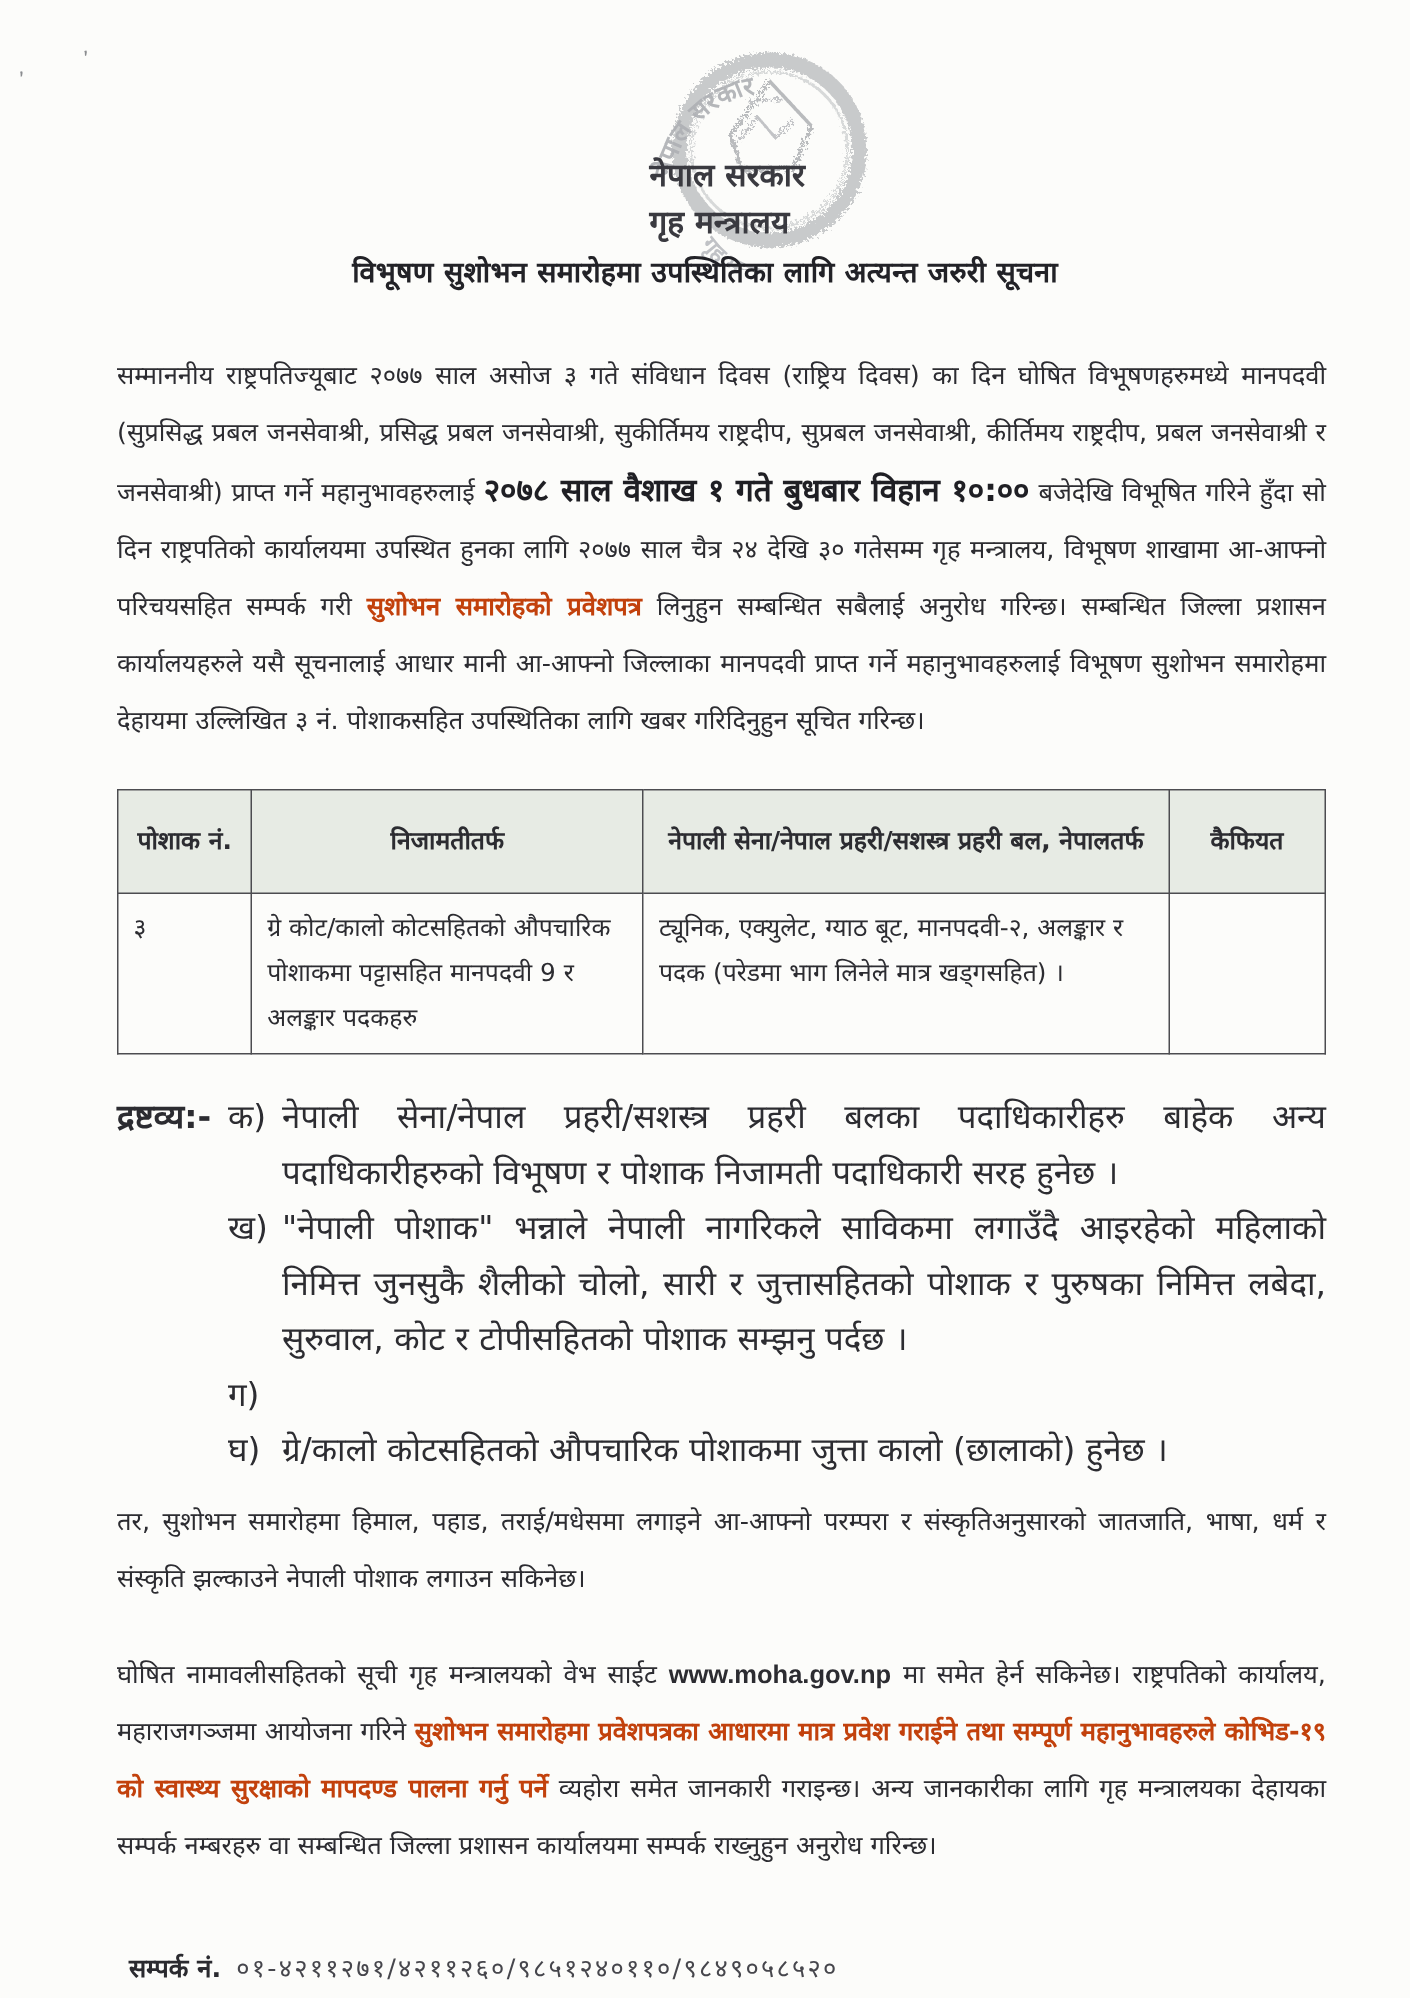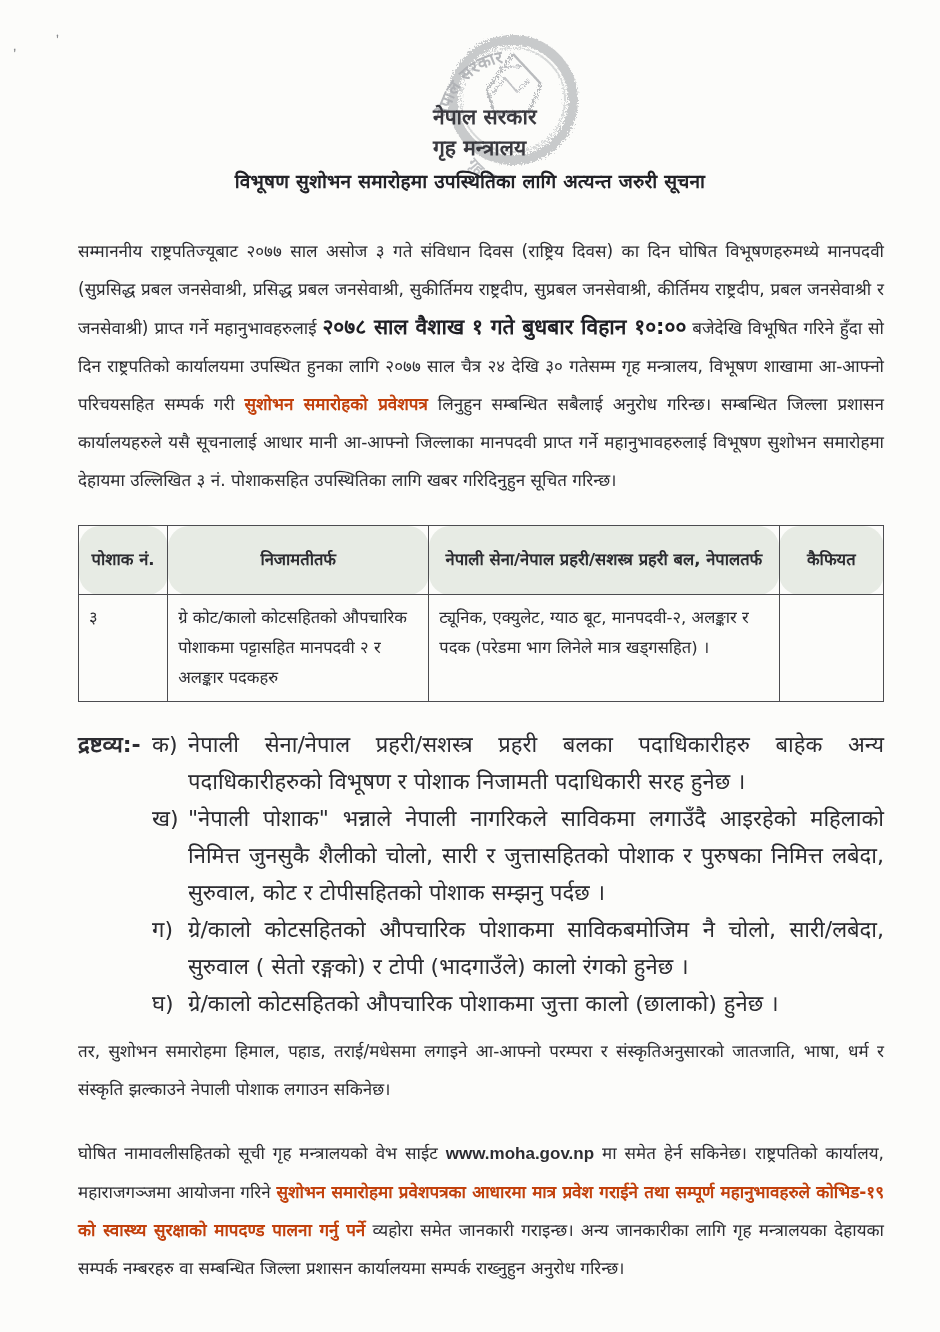--- a/index.html
+++ b/index.html
@@ -47,21 +47,20 @@
     border-collapse:collapse;margin:2px 0 24px 0;width:806px;
     font-size:16.5px;color:#2c2c31;
   }
   table.notice-table th,table.notice-table td{
     border:1.5px solid #4c4c50;padding:8px 10px;vertical-align:top;
     line-height:30px;
   }
   table.notice-table th{
     background:#e7ebe4;font-weight:bold;text-align:center;height:52px;
     vertical-align:middle;
-    border-radius:21px;
   }
   .col-num{width:82px;}
   .col-civil{width:240px;}
   .col-army{width:322px;}
   .col-remark{width:96px;}
   td.cell-num{text-align:left;padding-left:14px;}
   
   .notes{margin:0 0 10px 0;font-size:22px;line-height:37px;}
   .note-row{display:grid;grid-template-columns:74px 36px 1fr;text-align:justify;}
   .note-label{font-weight:bold;white-space:nowrap;}
@@ -131,42 +130,41 @@
         <tr>
           <th>पोशाक नं.</th>
           <th>निजामतीतर्फ</th>
           <th>नेपाली सेना/नेपाल प्रहरी/सशस्त्र प्रहरी बल, नेपालतर्फ</th>
           <th>कैफियत</th>
         </tr>
       </thead>
       <tbody>
         <tr>
           <td class="cell-num">३</td>
-          <td>ग्रे कोट/कालो कोटसहितको औपचारिक पोशाकमा पट्टासहित मानपदवी २ र अलङ्कार पदकहरु</td>
+          <td>ग्रे कोट/कालो कोटसहितको औपचारिक पोशाकमा पट्टासहित मानपदवी 9 र अलङ्कार पदकहरु</td>
           <td>ट्यूनिक, एक्युलेट, ग्याठ बूट, मानपदवी-२, अलङ्कार र पदक (परेडमा भाग लिनेले मात्र खड्गसहित) ।</td>
           <td></td>
         </tr>
       </tbody>
     </table>
 
     <div class="notes">
       <div class="note-row">
         <span class="note-label">द्रष्टव्य:-</span>
         <span class="note-marker">क)</span>
         <span>नेपाली सेना/नेपाल प्रहरी/सशस्त्र प्रहरी बलका पदाधिकारीहरु बाहेक अन्य पदाधिकारीहरुको विभूषण र पोशाक निजामती पदाधिकारी सरह हुनेछ ।</span>
       </div>
       <div class="note-row">
         <span></span>
         <span class="note-marker">ख)</span>
         <span>"नेपाली पोशाक" भन्नाले नेपाली नागरिकले साविकमा लगाउँदै आइरहेको महिलाको निमित्त जुनसुकै शैलीको चोलो, सारी र जुत्तासहितको पोशाक र पुरुषका निमित्त लबेदा, सुरुवाल, कोट र टोपीसहितको पोशाक सम्झनु पर्दछ ।</span>
       </div>
       <div class="note-row">
         <span></span>
         <span class="note-marker">ग)</span>
-        <span>ग्रे/कालो कोटसहितको औपचारिक पोशाकमा साविकबमोजिम नै चोलो, सारी/लबेदा, सुरुवाल ( सेतो रङ्गको) र टोपी (भादगाउँले) कालो रंगको हुनेछ ।</span>
       </div>
       <div class="note-row">
         <span></span>
         <span class="note-marker">घ)</span>
         <span>ग्रे/कालो कोटसहितको औपचारिक पोशाकमा जुत्ता कालो (छालाको) हुनेछ ।</span>
       </div>
     </div>
 
     <p class="para">तर, सुशोभन समारोहमा हिमाल, पहाड, तराई/मधेसमा लगाइने आ-आफ्नो परम्परा र संस्कृतिअनुसारको जातजाति, भाषा, धर्म र संस्कृति झल्काउने नेपाली पोशाक लगाउन सकिनेछ।</p>
 

